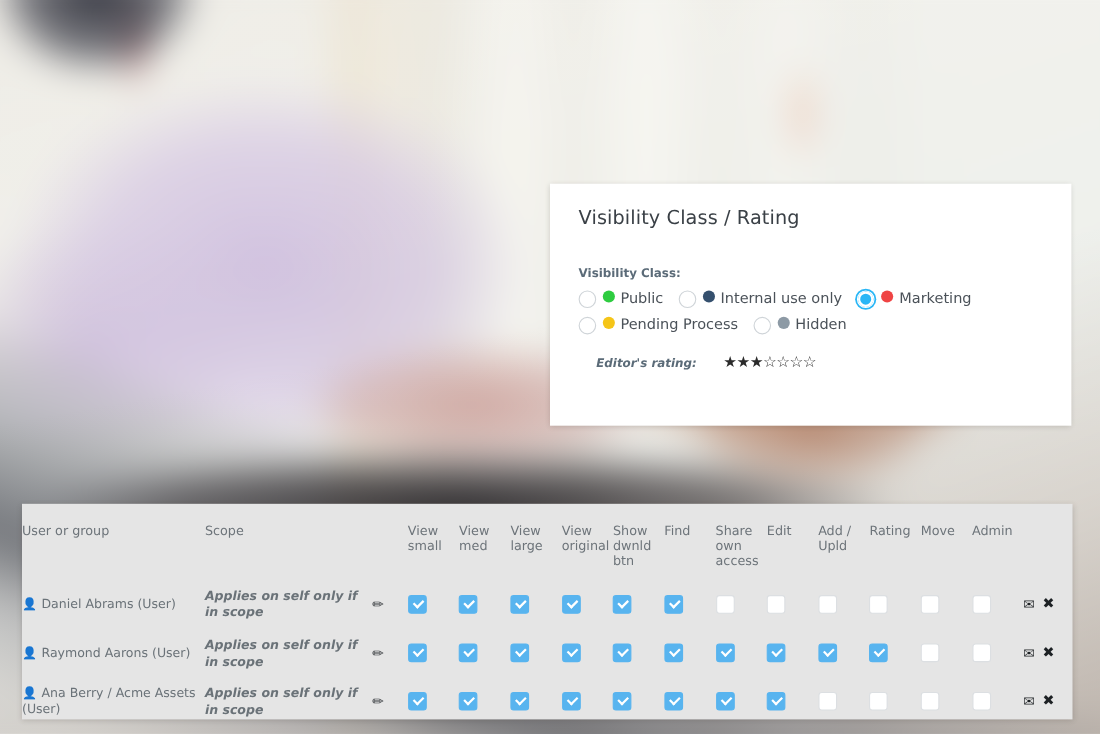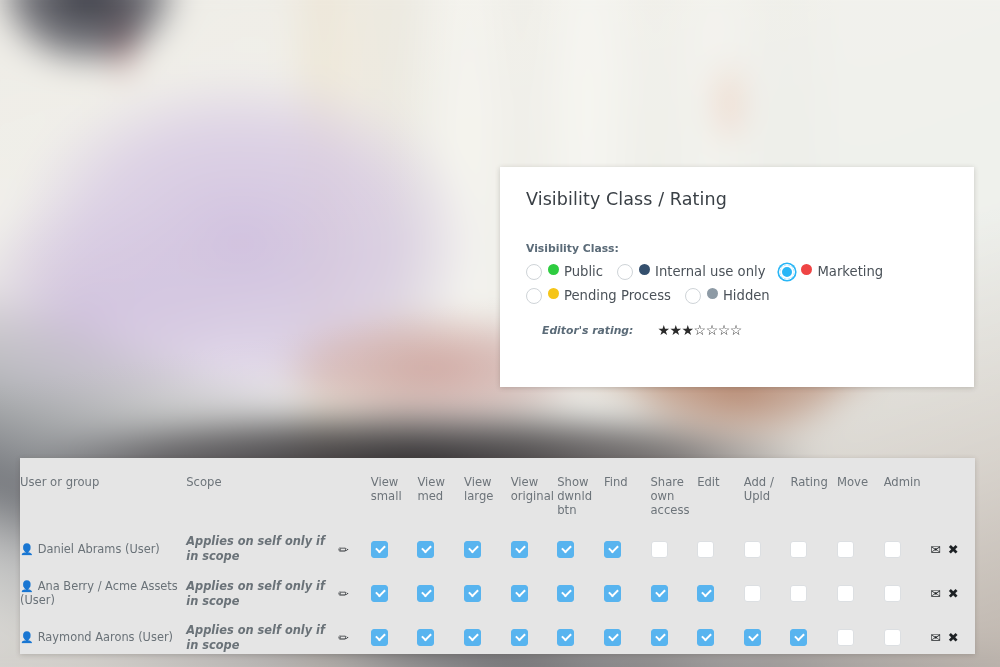--- a/index.html
+++ b/index.html
@@ -311,50 +311,50 @@
           <td class="chk"><span class="box on"></span></td>
           <td class="chk"><span class="box"></span></td>
           <td class="chk"><span class="box"></span></td>
           <td class="chk"><span class="box"></span></td>
           <td class="chk"><span class="box"></span></td>
           <td class="chk"><span class="box"></span></td>
           <td class="chk"><span class="box"></span></td>
           <td class="act"><span class="mail-icon">✉</span><span class="x-icon">✖</span></td>
         </tr>
         <tr>
+          <td class="user"><span class="person">👤</span><span>Raymond Aarons (User)</span></td>
+          <td class="scope">Applies on self only if in scope</td>
+          <td class="pen"><span class="pen-icon">✏</span></td>
+          <td class="chk"><span class="box on"></span></td>
+          <td class="chk"><span class="box on"></span></td>
+          <td class="chk"><span class="box on"></span></td>
+          <td class="chk"><span class="box on"></span></td>
+          <td class="chk"><span class="box on"></span></td>
+          <td class="chk"><span class="box on"></span></td>
+          <td class="chk"><span class="box on"></span></td>
+          <td class="chk"><span class="box on"></span></td>
+          <td class="chk"><span class="box on"></span></td>
+          <td class="chk"><span class="box on"></span></td>
+          <td class="chk"><span class="box"></span></td>
+          <td class="chk"><span class="box"></span></td>
+          <td class="act"><span class="mail-icon">✉</span><span class="x-icon">✖</span></td>
+        </tr>
+        <tr>
           <td class="user"><span class="person">👤</span><span>Ana Berry / Acme Assets (User)</span></td>
           <td class="scope">Applies on self only if in scope</td>
           <td class="pen"><span class="pen-icon">✏</span></td>
           <td class="chk"><span class="box on"></span></td>
           <td class="chk"><span class="box on"></span></td>
           <td class="chk"><span class="box on"></span></td>
           <td class="chk"><span class="box on"></span></td>
           <td class="chk"><span class="box on"></span></td>
           <td class="chk"><span class="box on"></span></td>
           <td class="chk"><span class="box on"></span></td>
           <td class="chk"><span class="box on"></span></td>
           <td class="chk"><span class="box"></span></td>
           <td class="chk"><span class="box"></span></td>
-          <td class="chk"><span class="box"></span></td>
-          <td class="chk"><span class="box"></span></td>
-          <td class="act"><span class="mail-icon">✉</span><span class="x-icon">✖</span></td>
-        </tr>
-        <tr>
-          <td class="user"><span class="person">👤</span><span>Raymond Aarons (User)</span></td>
-          <td class="scope">Applies on self only if in scope</td>
-          <td class="pen"><span class="pen-icon">✏</span></td>
-          <td class="chk"><span class="box on"></span></td>
-          <td class="chk"><span class="box on"></span></td>
-          <td class="chk"><span class="box on"></span></td>
-          <td class="chk"><span class="box on"></span></td>
-          <td class="chk"><span class="box on"></span></td>
-          <td class="chk"><span class="box on"></span></td>
-          <td class="chk"><span class="box on"></span></td>
-          <td class="chk"><span class="box on"></span></td>
-          <td class="chk"><span class="box on"></span></td>
-          <td class="chk"><span class="box on"></span></td>
           <td class="chk"><span class="box"></span></td>
           <td class="chk"><span class="box"></span></td>
           <td class="act"><span class="mail-icon">✉</span><span class="x-icon">✖</span></td>
         </tr>
       </tbody>
   </table>
 </div>
 
 </body></html>

